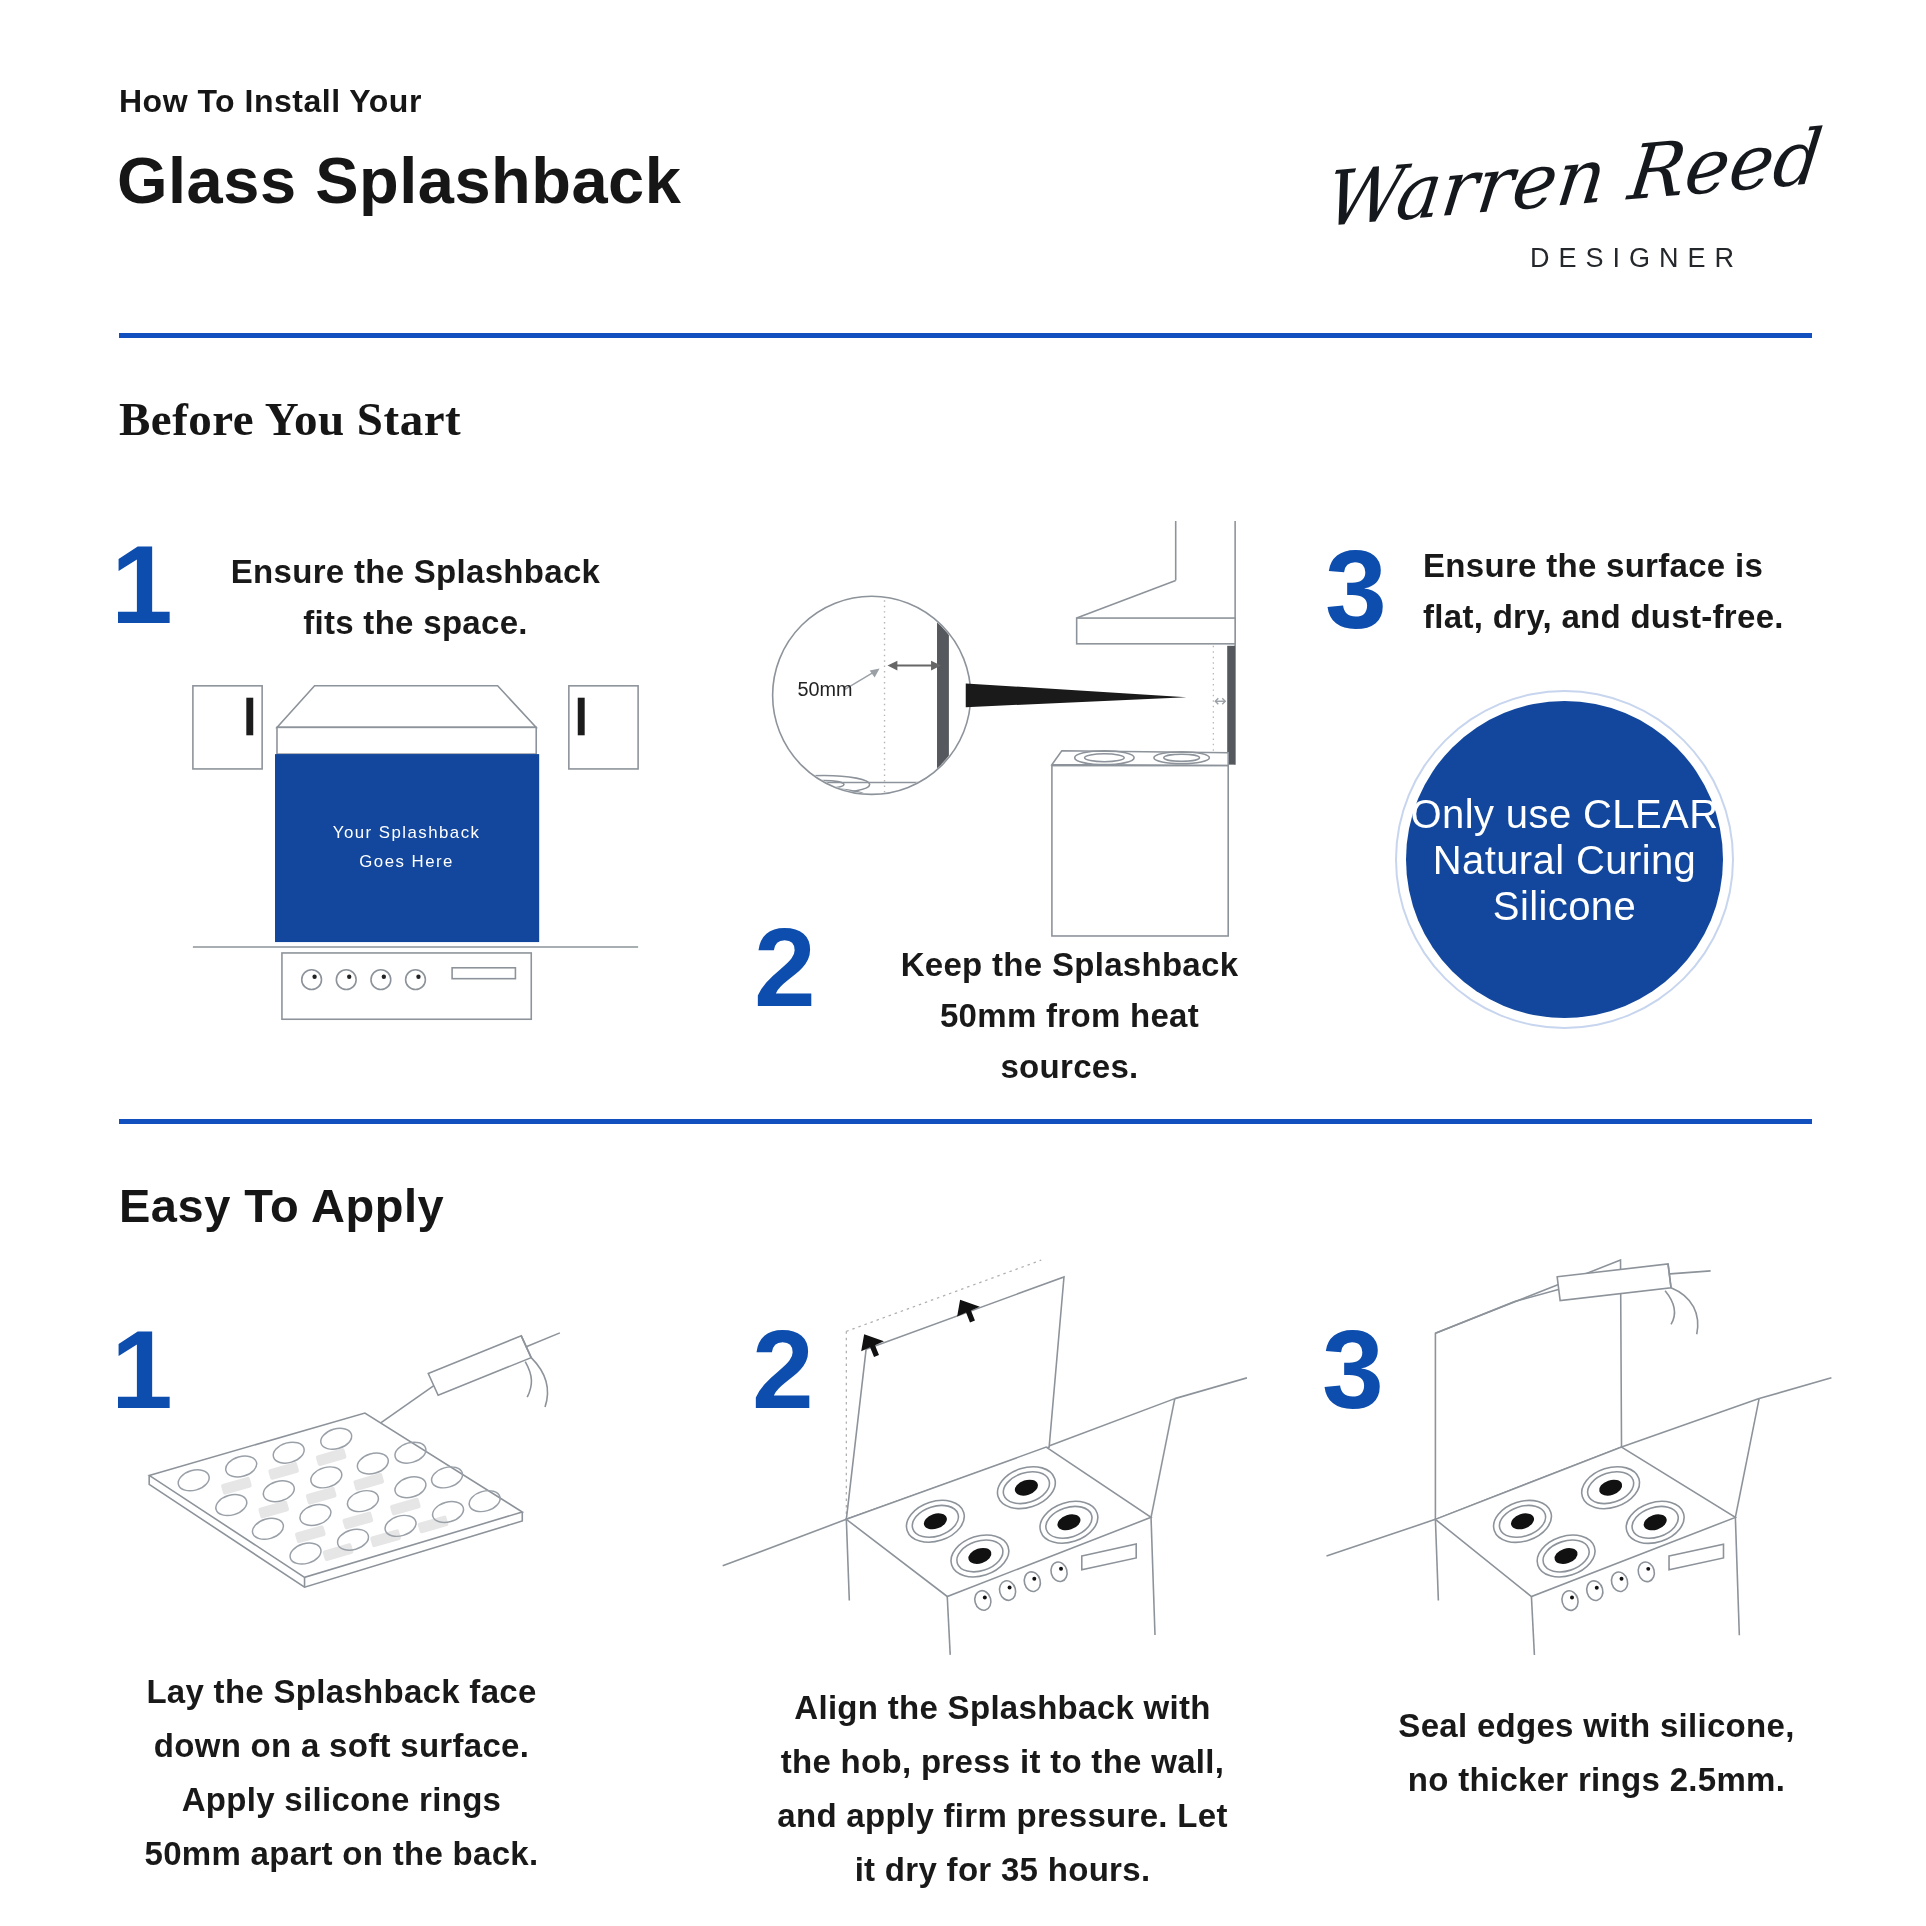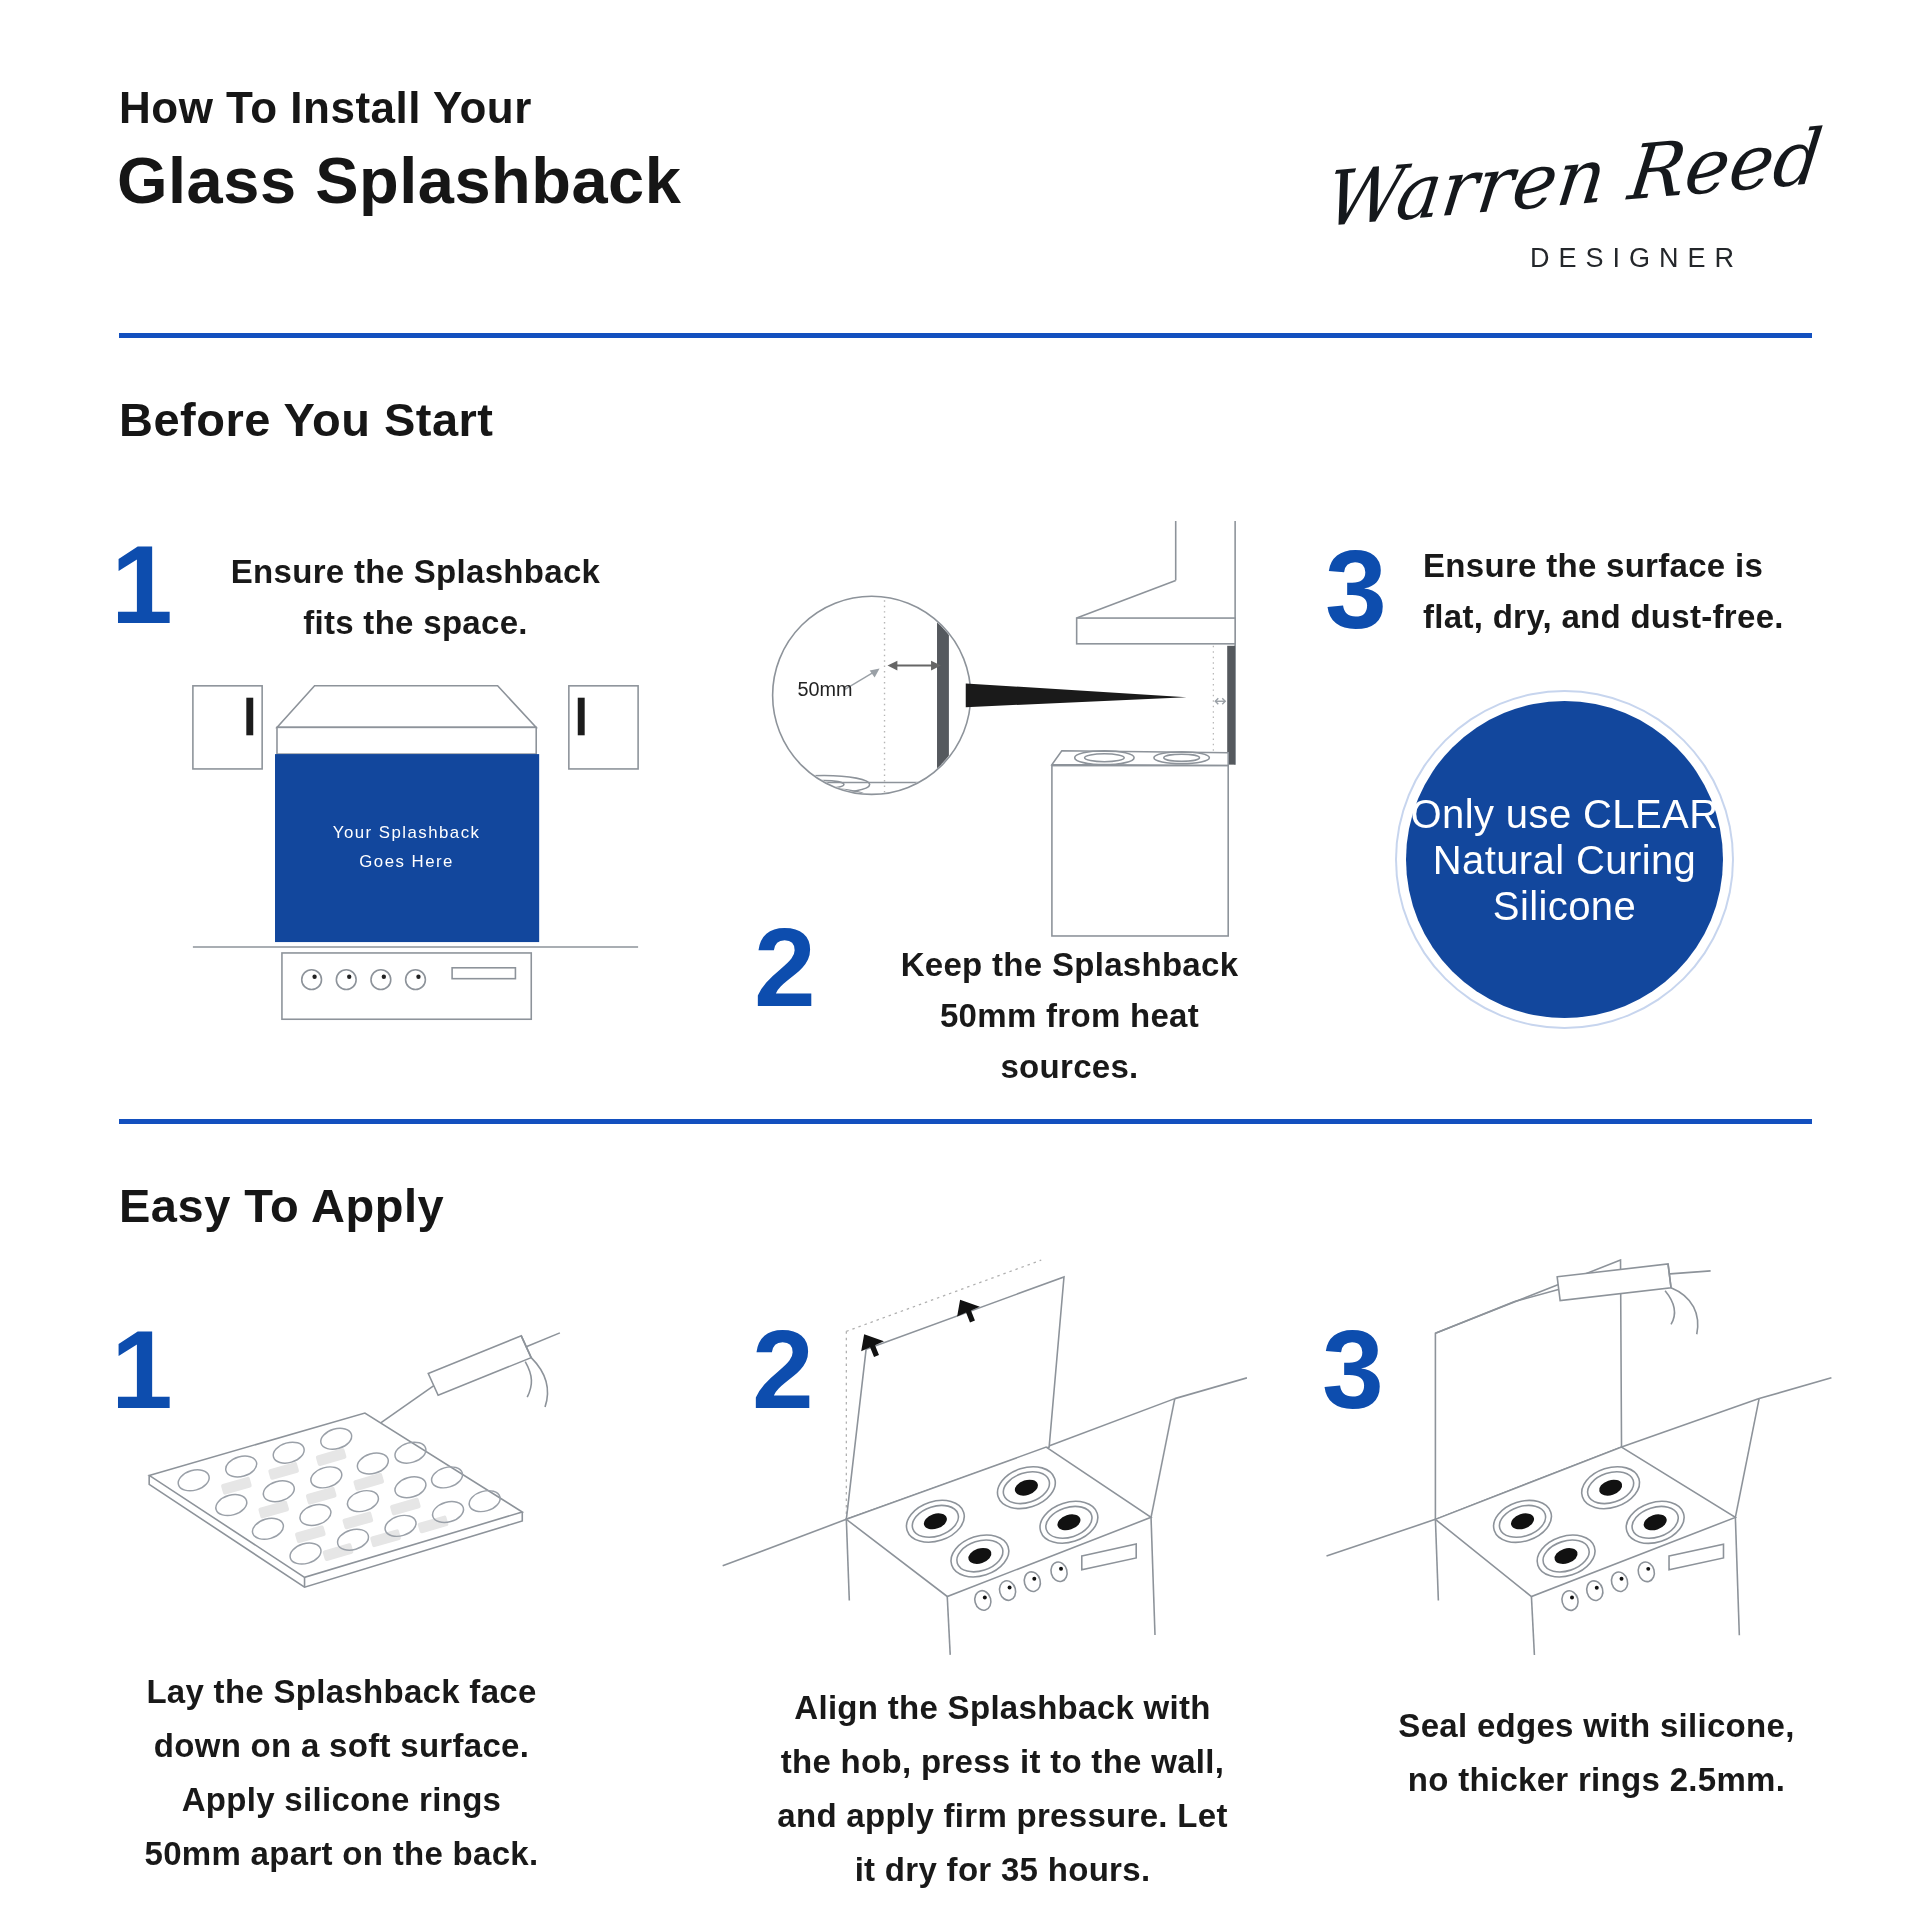--- a/index.html
+++ b/index.html
@@ -1,33 +1,33 @@
 <!DOCTYPE html>
 <html style="--accent: #0d4dae; --panel: #12479d; --divider: #1350bf;"><head>
 <meta charset="utf-8">
 <style>
   html,body{margin:0;padding:0;background:#ffffff;}
   .canvas{
     position:relative;width:1927px;height:1927px;background:#ffffff;
     font-family:"Liberation Sans",sans-serif;color:#161616;overflow:hidden;
   }
   .abs{position:absolute;}
-  .pretitle{left:119px;top:83px;font-size:44px;font-weight:700;letter-spacing:0.5px;}
+  .pretitle{left:119px;top:83px;font-size:32px;font-weight:700;letter-spacing:0.5px;}
   .title{left:117px;top:143px;font-size:65px;font-weight:700;letter-spacing:0.5px;}
   .signature{
     left:1317px;top:95px;width:515px;height:166px;text-align:center;
     font-family:"DejaVu Serif",serif;font-style:italic;font-size:75px;color:#15181c;
     transform:rotate(-5deg) skewX(-12deg);line-height:166px;white-space:nowrap;
   }
   .logo-sub{left:1530px;top:243px;width:267px;font-size:27px;
     letter-spacing:9px;color:#24272b;font-weight:400;}
   .divider{left:119px;width:1693px;height:5px;background:var(--divider,#1350bf);}
   .d1{top:333px;} .d2{top:1119px;}
   .section-h{font-size:47px;font-weight:700;letter-spacing:0.5px;}
-  .h-before{left:119px;top:392px;}
+  .h-before{left:119px;top:392px;font-family:Liberation Serif, serif;}
   .h-apply{left:119px;top:1178px;}
   .stepnum{font-size:111px;font-weight:700;color:var(--accent,#0d4dae);line-height:1;}
   .steptext{font-size:33px;font-weight:700;line-height:51px;letter-spacing:0.3px;color:#191919;}
   .center{text-align:center;}
   .caption{font-size:33px;font-weight:700;line-height:54px;letter-spacing:0.3px;color:#191919;text-align:center;}
   .note-circle{
     left:1406px;top:701px;width:317px;height:317px;border-radius:50%;
     background:var(--panel,#12479d);box-shadow:0 0 0 9px #ffffff,0 0 0 11px #c7d5ee;
     display:flex;align-items:center;justify-content:center;text-align:center;
     color:#ffffff;font-size:40px;line-height:46px;font-weight:400;letter-spacing:0.4px;

